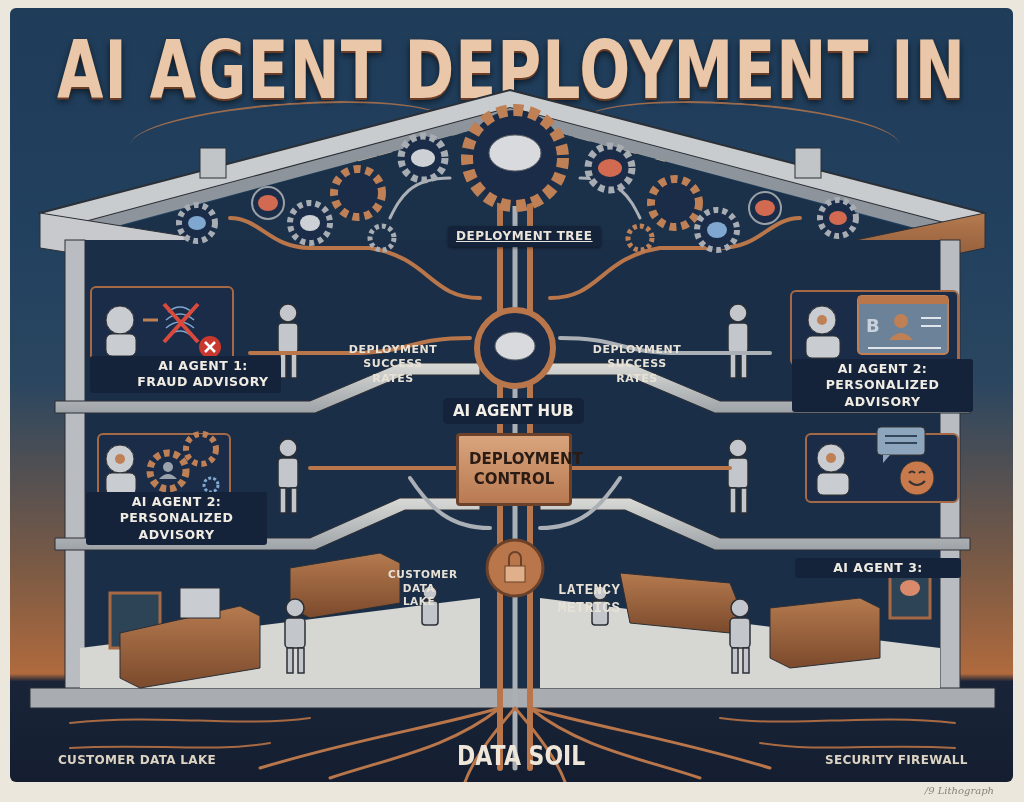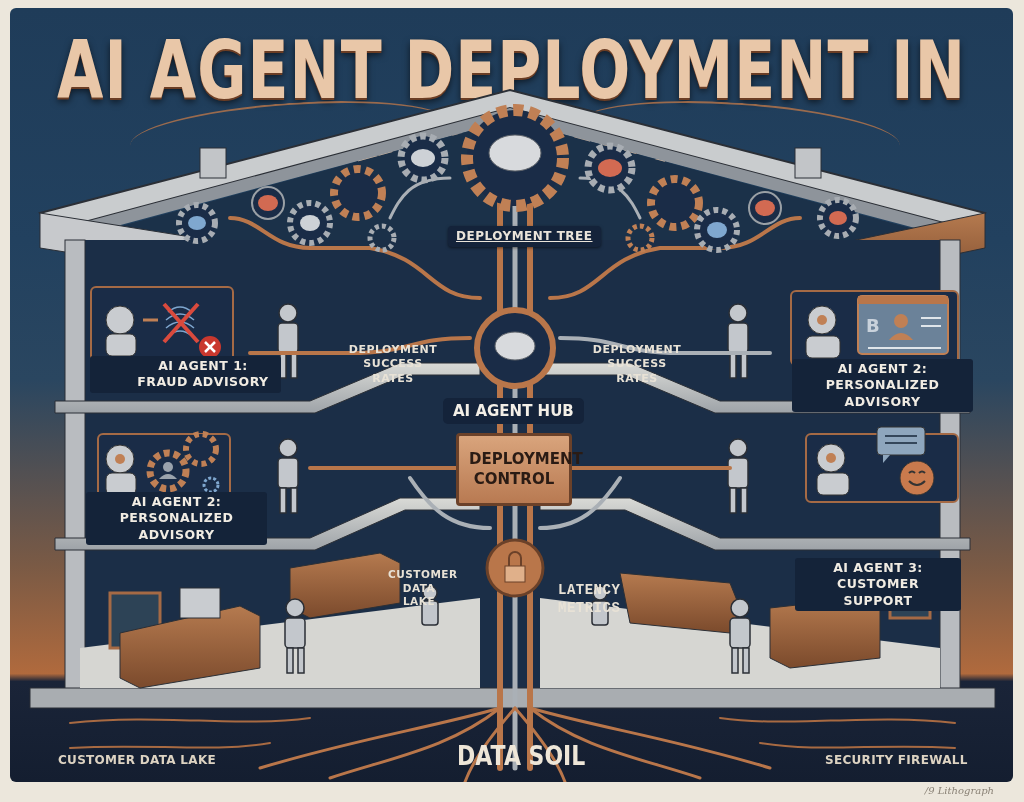--- a/index.html
+++ b/index.html
@@ -300,21 +300,20 @@
       <rect x="72" y="4" width="48" height="28" rx="4" fill="#8ea6bd" stroke="#333"></rect>
       <polygon points="78,32 85,32 78,40" fill="#8ea6bd"></polygon>
       <line x1="80" y1="13" x2="112" y2="13" stroke="#34465a" stroke-width="2"></line>
       <line x1="80" y1="20" x2="112" y2="20" stroke="#34465a" stroke-width="2"></line>
       <circle cx="112" cy="55" r="17" fill="#c97a4d" stroke="#333"></circle>
       <path d="M104,58 q8,8 16,0" fill="none" stroke="#333" stroke-width="2"></path>
       <path d="M104,50 q3,-3 6,0 M114,50 q3,-3 6,0" fill="none" stroke="#333" stroke-width="2"></path>
     </svg>
     <div class="agent-title" style="left:785px;top:505px;width:150px;margin-top:45px;">
       <div>AI AGENT 3:</div>
-      <div>CUSTOMER SUPPORT</div>
     </div>
   </div>
 
   <div class="bottom-label" style="left:48px;top:745px;">CUSTOMER DATA LAKE</div>
   <div class="soil-label" style="left:447px;top:735px;">DATA SOIL</div>
   <div class="bottom-label" style="left:815px;top:745px;">SECURITY FIREWALL</div>
 </div>
 
 <div class="signature">/9 Lithograph</div>
 

